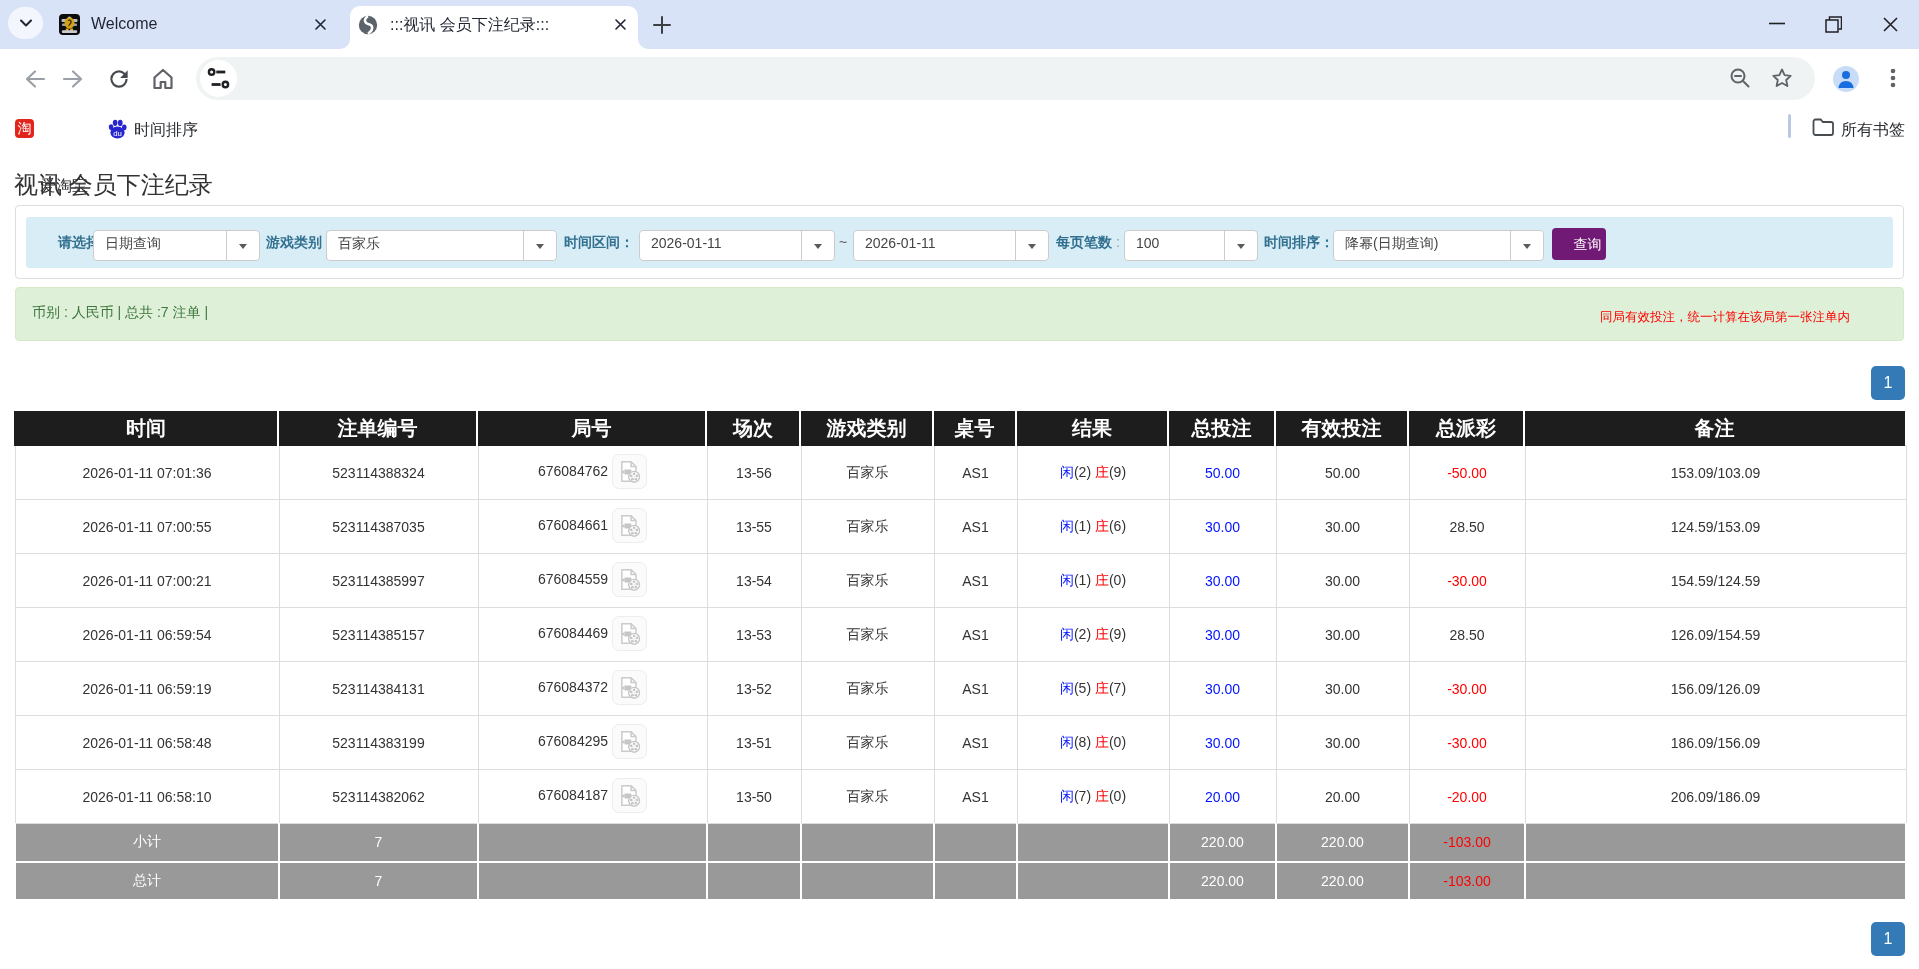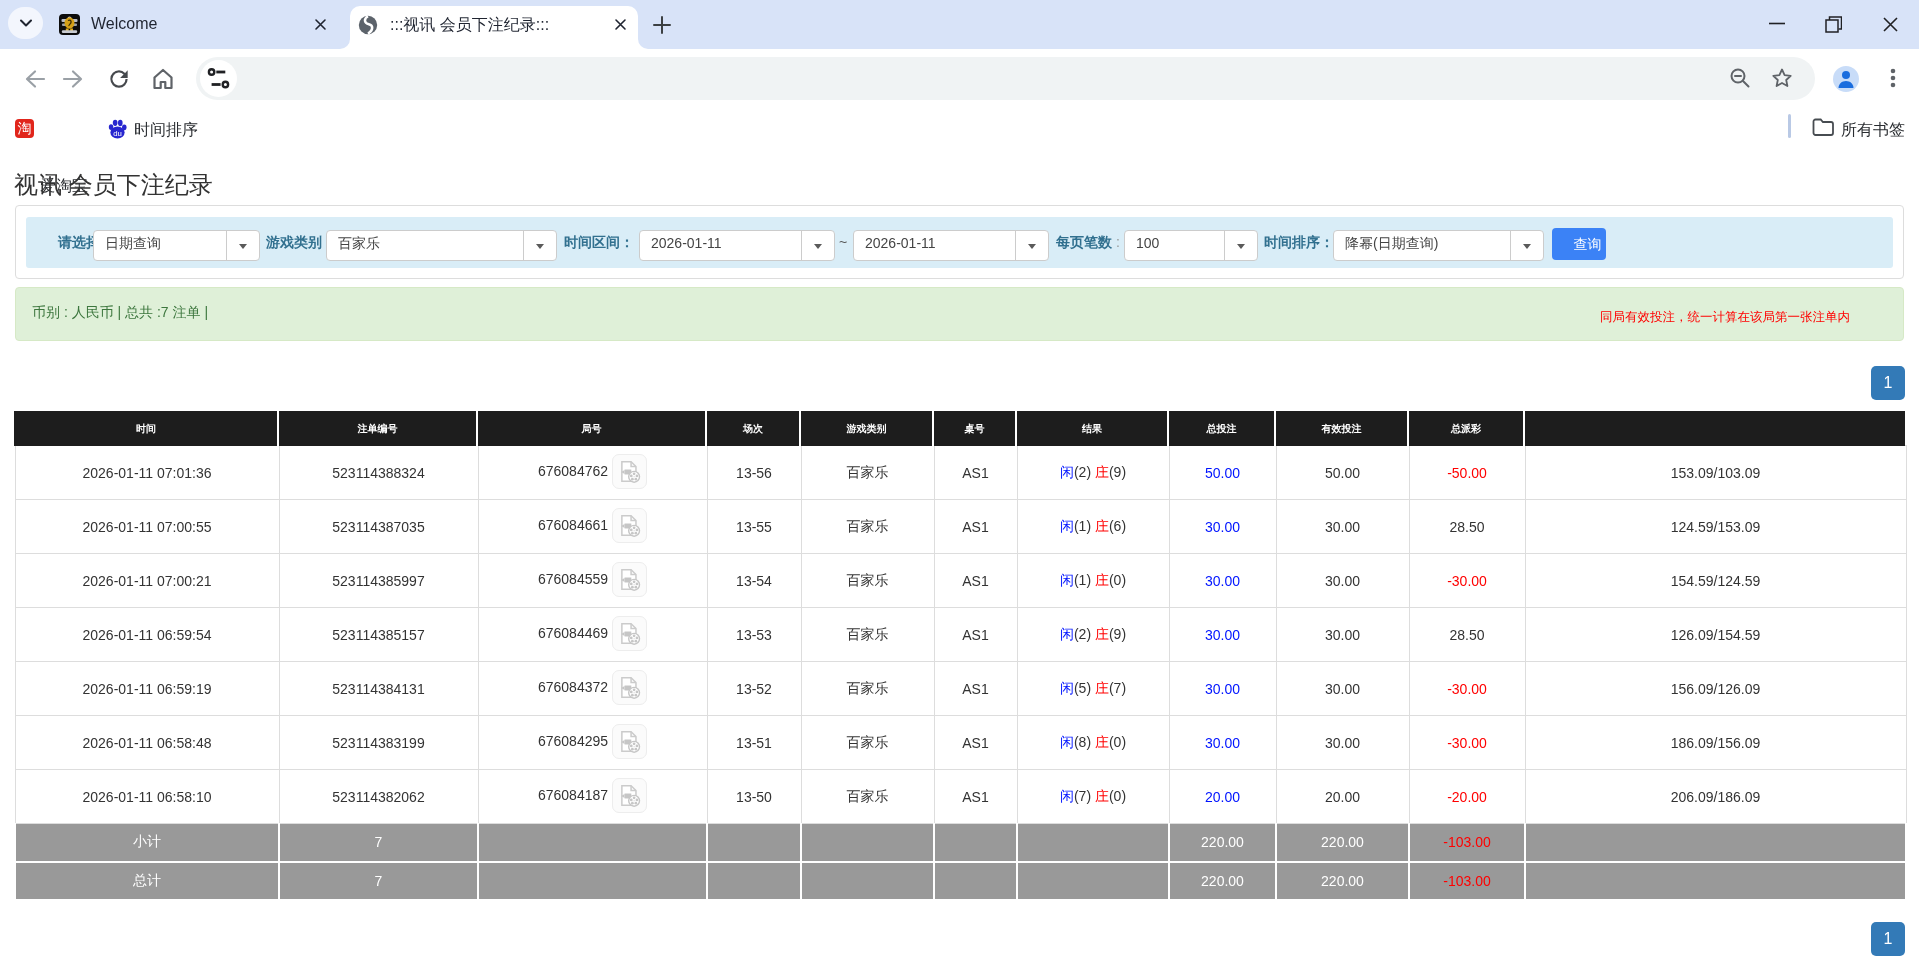--- a/index.html
+++ b/index.html
@@ -26,28 +26,28 @@
 #bookbar { position:absolute; left:0; top:110px; width:1919px; height:36px; background:#fff; }
 .bktxt { font-size:16px; color:#2a2d31; }
 #pgtitle { position:absolute; left:14px; top:169px; font-size:24px; color:#333; font-weight:400; }
 #filterbox { position:absolute; left:15px; top:205px; width:1889px; height:74px; border:1px solid #ddd; border-radius:4px; background:#fff; }
 #filterbar { position:absolute; left:10px; top:11px; width:1867px; height:51px; background:#d9edf7; border-radius:3px; }
 .flabel { position:absolute; top:17px; font-size:14px; font-weight:bold; color:#31708f; }
 .combo { position:absolute; top:13px; height:31px; background:#fff; border:1px solid #ccc; border-radius:4px; }
 .combo .ctext { position:absolute; left:11px; top:4px; font-size:14px; color:#444; white-space:nowrap; }
 .combo .cbtn { position:absolute; right:0; top:0; width:33px; height:29px; border-left:1px solid #ccc; }
 .combo .arr { position:absolute; right:12px; top:13px; width:0; height:0; border-left:4px solid transparent; border-right:4px solid transparent; border-top:5px solid #5a5a5a; }
-#qbtn { position:absolute; left:1526px; top:11px; width:54px; height:32px; background:#3b82f6; border-radius:4px; color:#fff; font-size:14px; text-align:center; line-height:32px;padding-left:17px; }
+#qbtn { position:absolute; left:1526px; top:11px; width:54px; height:32px; background:#701a75; border-radius:4px; color:#fff; font-size:14px; text-align:center; line-height:32px;padding-left:17px; }
 #greenbar { position:absolute; left:15px; top:287px; width:1889px; height:54px; background:#dff0d8; border:1px solid #d6e9c6; border-radius:4px; }
 #greenbar .lt { position:absolute; left:16px; top:16px; font-size:14px; color:#3c763d; }
 #greenbar .rt { position:absolute; right:53px; top:21px; font-size:12.5px; color:#f00; }
 .pgbtn { position:absolute; left:1871px; width:34px; height:34px; background:#337ab7; border-radius:5px; color:#fff; font-size:16px; text-align:center; line-height:34px; }
 
 #thead { position:absolute; left:14px; top:411px; width:1891px; height:35px; background:#1d1d1d; z-index:2; }
-#thead .hc { position:absolute; top:0; height:35px; line-height:35px; text-align:center; color:#fff; font-weight:bold; font-size:10px; }
+#thead .hc { position:absolute; top:0; height:35px; line-height:35px; text-align:center; color:#fff; font-weight:bold; font-size:20px; }
 #thead .sep { position:absolute; top:0; width:2px; height:35px; background:#fff; }
 #btable { position:absolute; left:14px; top:445px; border-collapse:collapse; table-layout:fixed; font-size:14px; color:#333; }
 #btable td { text-align:center; overflow:hidden; }
 #btable tr.r1 td { border-top:none; }
 #btable tr.dr td { height:54px; border:1px solid #ddd; background:#fff; }
 #btable tr.gr td { height:38px; border:2px solid #fff; border-top:1px solid #fff; background:#999; color:#fff; }
 .bl, #btable td.bl { color:#0014ff; }
 .rd, #btable td.rd, #btable tr.gr td.rd { color:#f00; }
 .vicon { display:inline-block; vertical-align:middle; width:35px; height:35px; background:#fbfbfb; border:1px solid #ededed; border-radius:7px; margin-left:4px; position:relative; top:-1px; }
 .vicon svg { display:block; margin:4px auto 0; }
@@ -259,20 +259,21 @@
     <div class="hc" style="left:919px;width:83px;">桌号</div>
     <div class="sep" style="left:1001px;"></div>
     <div class="hc" style="left:1002px;width:152px;">结果</div>
     <div class="sep" style="left:1153px;"></div>
     <div class="hc" style="left:1154px;width:107px;">总投注</div>
     <div class="sep" style="left:1260px;"></div>
     <div class="hc" style="left:1261px;width:133px;">有效投注</div>
     <div class="sep" style="left:1393px;"></div>
     <div class="hc" style="left:1394px;width:116px;">总派彩</div>
     <div class="sep" style="left:1509px;"></div>
+    <div class="hc" style="left:1510px;width:381px;">备注</div>
   </div>
 <table id="btable">
   <colgroup>
     <col style="width:264px">
       <col style="width:199px">
       <col style="width:229px">
       <col style="width:94px">
       <col style="width:133px">
       <col style="width:83px">
       <col style="width:152px">

